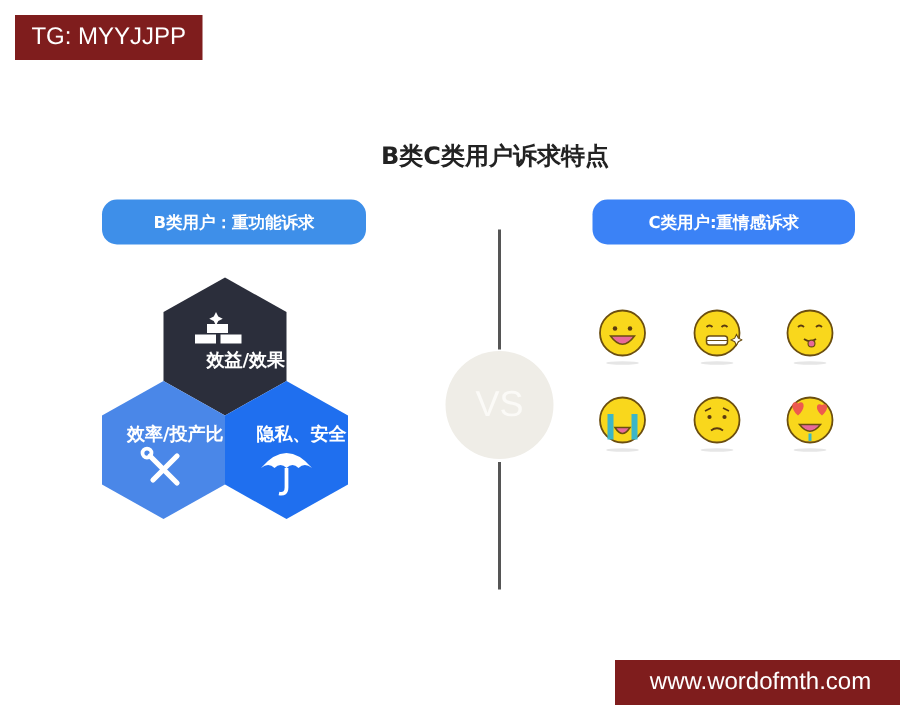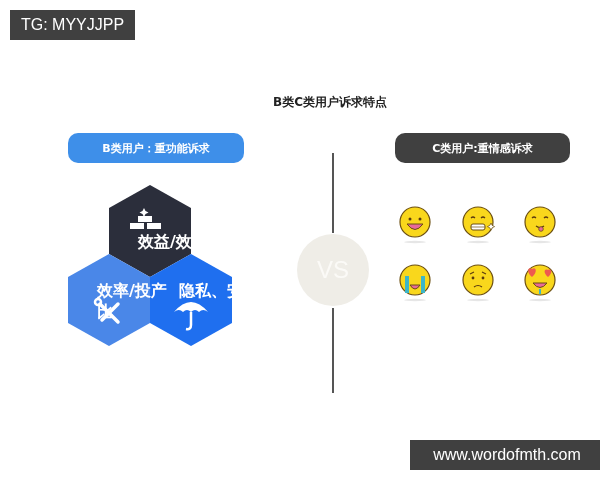--- a/index.html
+++ b/index.html
@@ -1,35 +1,35 @@
 <!DOCTYPE html>
 <html><head>
 <meta charset="utf-8">
 <style>
   html, body { margin:0; padding:0; }
   body { width:600px; height:480px; background:#ffffff; position:relative; overflow:hidden;
          font-family:"DejaVu Sans", "Liberation Sans", sans-serif; }
-  .badge { position:absolute; background:#404040; color:#ffffff; font-family:"Liberation Sans", sans-serif;
+  .badge { position:absolute; background:#7f1d1d; color:#ffffff; font-family:"Liberation Sans", sans-serif;
            font-size:16px; display:flex; align-items:center; justify-content:center; }
   #tg-badge { left:10px; top:10px; width:125px; height:30px; }
   #site-badge { left:410px; top:440px; width:194px; height:30px; }
-  .title { position:absolute; left:230px; top:94px; width:200px; text-align:center; font-size:12px;
+  .title { position:absolute; left:230px; top:94px; width:200px; text-align:center; font-size:16px;
            font-weight:bold; color:#222; }
   .pill { position:absolute; height:30px; border-radius:10px; color:#fff; font-size:11px; font-weight:bold;
           display:flex; align-items:center; justify-content:center; }
   #pill-b { left:68px; top:133px; width:176px; background:#3e8fe9; }
-  #pill-c { left:395px; top:133px; width:175px; background:#404040; }
+  #pill-c { left:395px; top:133px; width:175px; background:#3b82f6; }
   .divider { position:absolute; left:332px; width:2px; background:#555; }
   #div-top { top:153px; height:80px; }
   #div-bot { top:308px; height:85px; }
   .vs { position:absolute; left:297px; top:234px; width:72px; height:72px; border-radius:50%;
         background:#efede7; color:#fbfaf7; font-size:24px; display:flex; align-items:center; justify-content:center;
         font-family:"Liberation Sans", sans-serif; }
   .hex-wrap { position:absolute; left:60px; top:180px; width:200px; height:170px; }
-  .hex-label { position:absolute; color:#fff; font-size:16px; font-weight:bold; text-align:left; width:80px;padding-left:28px; }
+  .hex-label { position:absolute; color:#fff; font-size:12px; font-weight:bold; text-align:right; width:80px; }
   .emoji { position:absolute; width:34px; height:40px; }
 </style>
 </head>
 <body>
 
 <div id="tg-badge" class="badge">TG: MYYJJPP</div>
 
 <div class="title">B类C类用户诉求特点</div>
 
 <div id="pill-b" class="pill">B类用户：重功能诉求</div>

